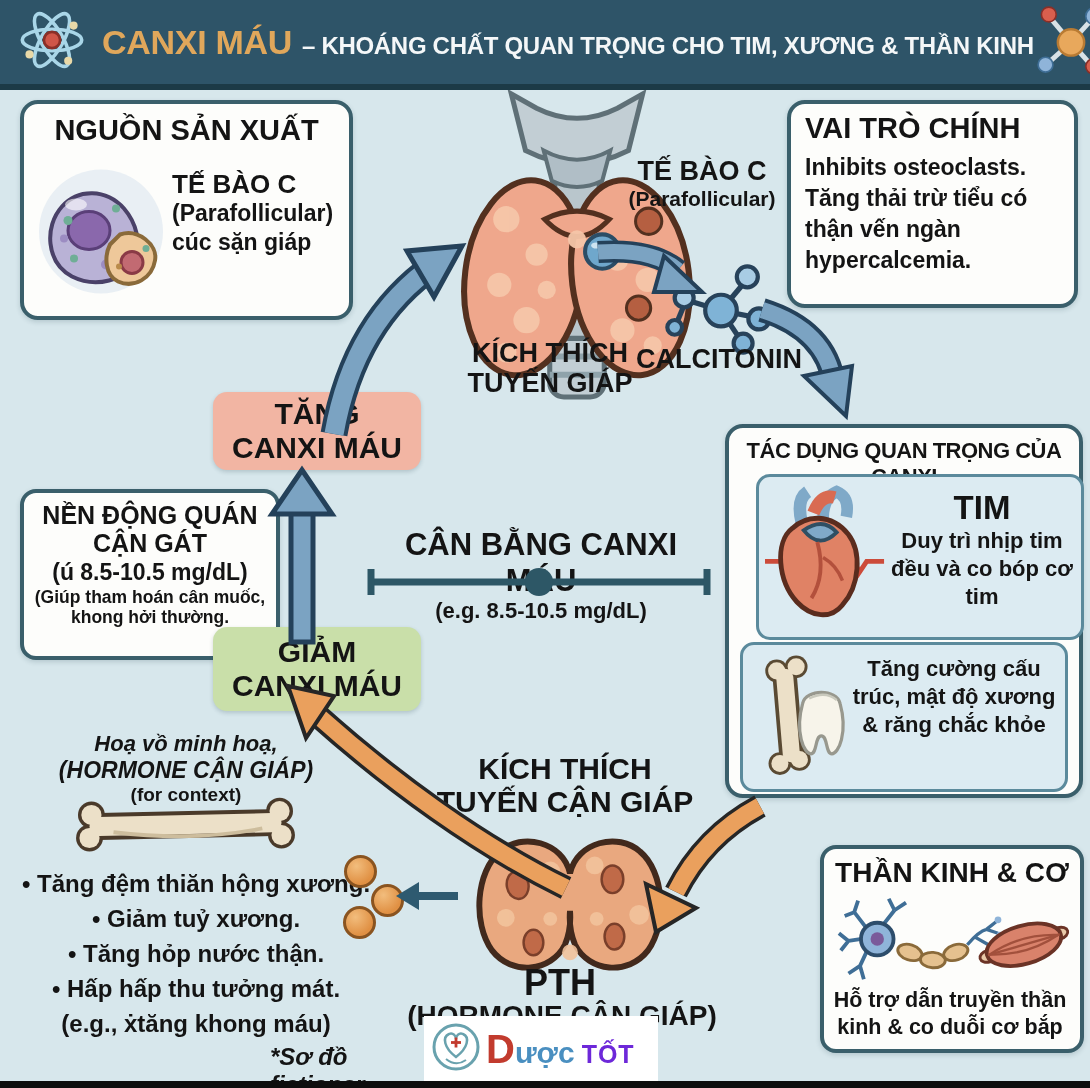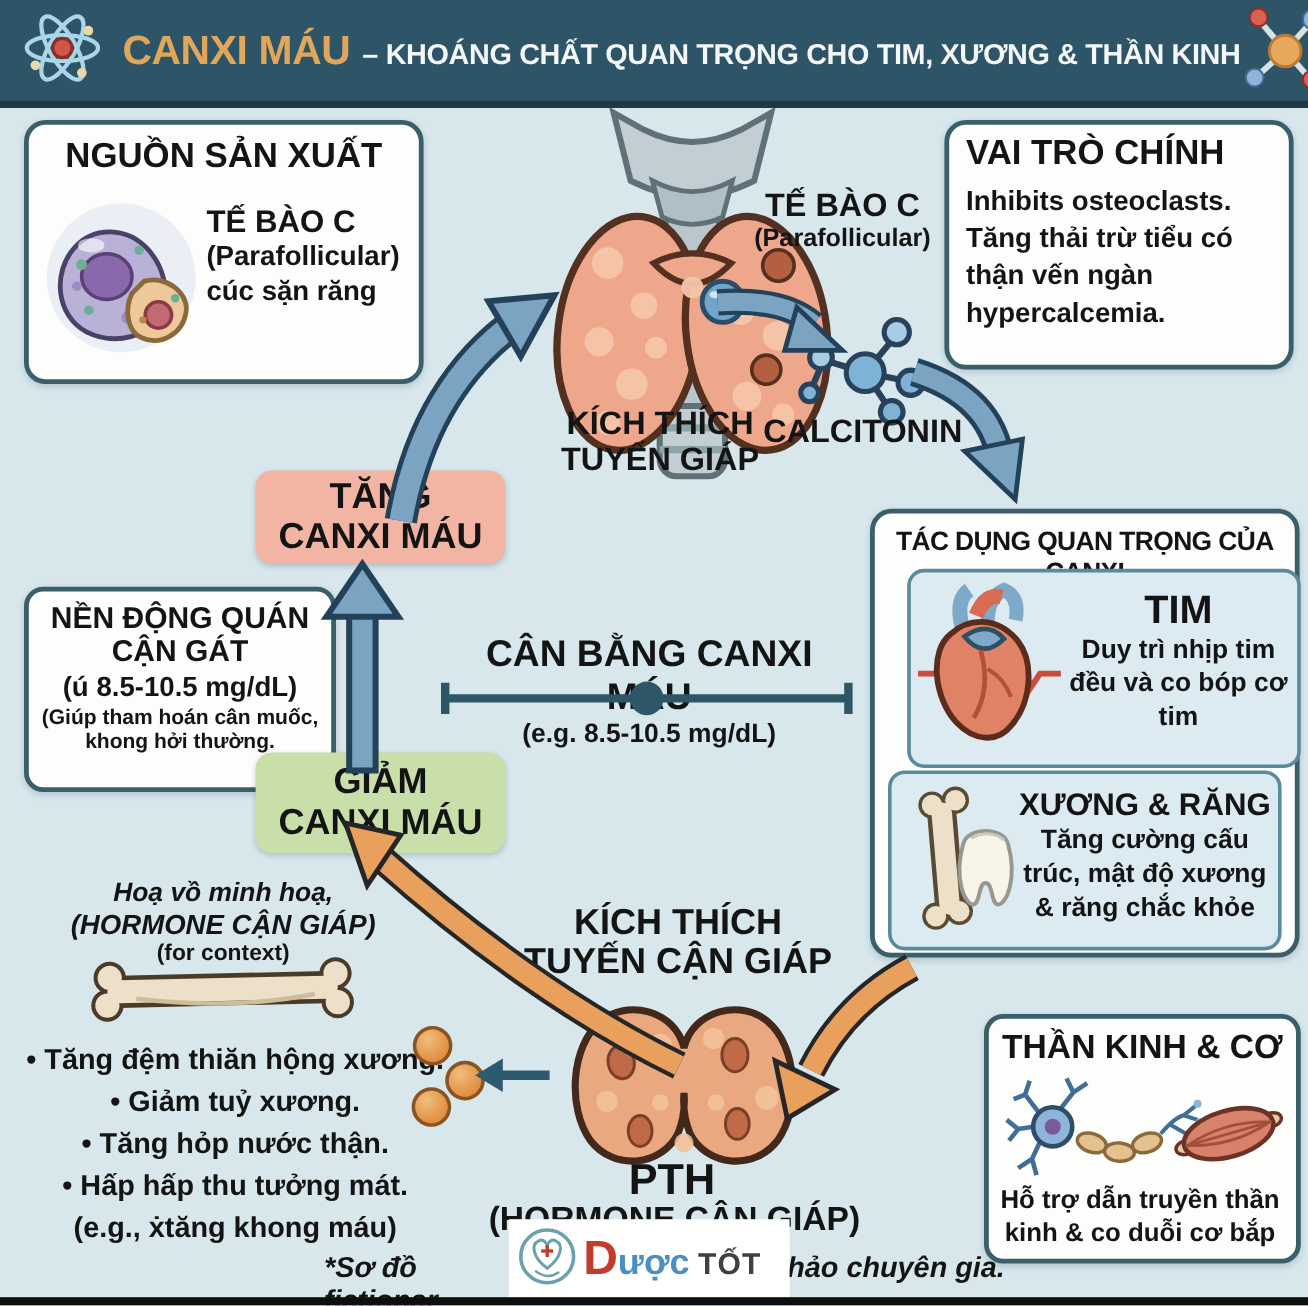--- a/index.html
+++ b/index.html
@@ -87,21 +87,21 @@
   .nerv{left:820px;top:845px;width:256px;height:200px;border-radius:16px;}
   .nerv-title{left:0;top:8px;width:100%;font-size:28px;font-weight:bold;}
   .nerv-ill{left:10px;top:44px;}
   .nerv-text{left:9px;top:138px;width:234px;font-size:21.5px;font-weight:600;line-height:27px;}
   
   .wm{left:424px;top:1016px;width:234px;height:66px;background:#ffffff;display:flex;
     align-items:center;padding-left:6px;box-sizing:border-box;z-index:7;}
   .wm-text{display:flex;align-items:baseline;margin-left:4px;}
   .wm-d{color:#c23b2e;font-size:40px;font-weight:bold;}
   .wm-rest{color:#4a8fc0;font-size:30px;font-weight:600;}
-  .wm-2{color:#404040;font-size:25px;font-weight:700;margin-left:7px;letter-spacing:1px;}
+  .wm-2{color:#6d28d9;font-size:25px;font-weight:700;margin-left:7px;letter-spacing:1px;}
   .foot{font-size:24px;font-style:italic;font-weight:700;z-index:2;}
   .foot-l{left:270px;top:1043px;width:170px;}
   .foot-r{left:656px;top:1043px;width:210px;}
   .botbar{left:0;top:1081px;width:1090px;height:7px;background:#0e0e0e;z-index:8;}
   
   .arrows{left:0;top:0;width:1090px;height:1088px;z-index:3;pointer-events:none;}
 </style>
 </head>
 <body>
 
@@ -187,21 +187,21 @@
           <circle cx="30" cy="74" r="4" fill="#9c8cc2"></circle>
         <path d="M86,70 C104,64 124,80 121,96 C118,114 100,124 84,117 C71,111 70,92 76,80 Z" fill="#eec89a" stroke="#8a6a3a" stroke-width="4"></path>
         <circle cx="98" cy="98" r="11" fill="#c26a72" stroke="#8a3a46" stroke-width="3"></circle>
         <circle cx="112" cy="84" r="3.5" fill="#6fae96"></circle>
           <circle cx="85" cy="102" r="3" fill="#b98a4a"></circle>
       </svg>
     </span>
     <div class="abs src-text">
       <div class="src-l1">TẾ BÀO C</div>
       <div class="src-l2">(Parafollicular)</div>
-      <div class="src-l3">cúc sặn răng</div>
+      <div class="src-l3">cúc sặn giáp</div>
     </div>
   </div>
 
   <span class="abs thy">
     <svg width="258" height="318" viewBox="0 0 250 315">
       <rect x="103" y="60" width="44" height="200" rx="10" fill="#b9c6cc" stroke="#5f7077" stroke-width="5"></rect>
       <rect x="98" y="248" width="54" height="58" rx="14" fill="#c2ced4" stroke="#5f7077" stroke-width="5"></rect>
       <path d="M98,266 h54 M98,284 h54" stroke="#8fa3ab" stroke-width="6"></path>
       <path d="M60,6 L85,20 Q125,40 165,20 L190,6 L176,62 Q125,88 74,62 Z" fill="#c2ced4" stroke="#5f7077" stroke-width="5"></path>
       <path d="M92,62 q33,18 66,0 l-8,30 q-25,12 -50,0 Z" fill="#b0bec6" stroke="#5f7077" stroke-width="4"></path>
@@ -327,21 +327,20 @@
               <circle cx="54" cy="17" r="10.5" fill="#ece0c8"></circle>
             <circle cx="34" cy="136" r="10.5" fill="#ece0c8"></circle>
               <circle cx="58" cy="131" r="10.5" fill="#ece0c8"></circle>
             <line x1="40" y1="30" x2="48" y2="124" stroke="#ece0c8" stroke-width="21" stroke-linecap="round"></line>
           </g>
           <path d="M62,62 C52,98 64,124 72,124 C80,124 77,102 85,102 C93,102 90,124 98,124 C106,124 118,98 108,62 C104,44 66,44 62,62 Z" fill="#f7f4ea" stroke="#98988e" stroke-width="4"></path>
           <path d="M70,56 q20,-10 34,2" fill="none" stroke="#c9c9bd" stroke-width="3"></path>
         </svg>
       </span>
       <div class="card-col c2-col">
-        <div class="c2-title">XƯƠNG &amp; RĂNG</div>
         <div class="card-text">Tăng cường cấu trúc, mật độ xương &amp; răng chắc khỏe</div>
       </div>
     </div>
   </div>
 
   <div class="abs ctr ctx">
     <div class="ctx-l1">Hoạ vồ minh hoạ,</div>
     <div class="ctx-l2">(HORMONE CẬN GIÁP)</div>
     <div class="ctx-l3">(for context)</div>
   </div>
@@ -443,16 +442,15 @@
       </svg>
     </span>
     <span class="wm-text">
       <span class="wm-d">D</span>
         <span class="wm-rest">ược</span>
         <span class="wm-2">TỐT</span>
     </span>
   </div>
 
   <div class="abs foot foot-l">*Sơ đồ fictionar</div>
-  <div class="abs foot foot-r">hảo chuyên gia.</div>
 
   <div class="abs botbar"></div>
 </div>
 
 </body></html>

